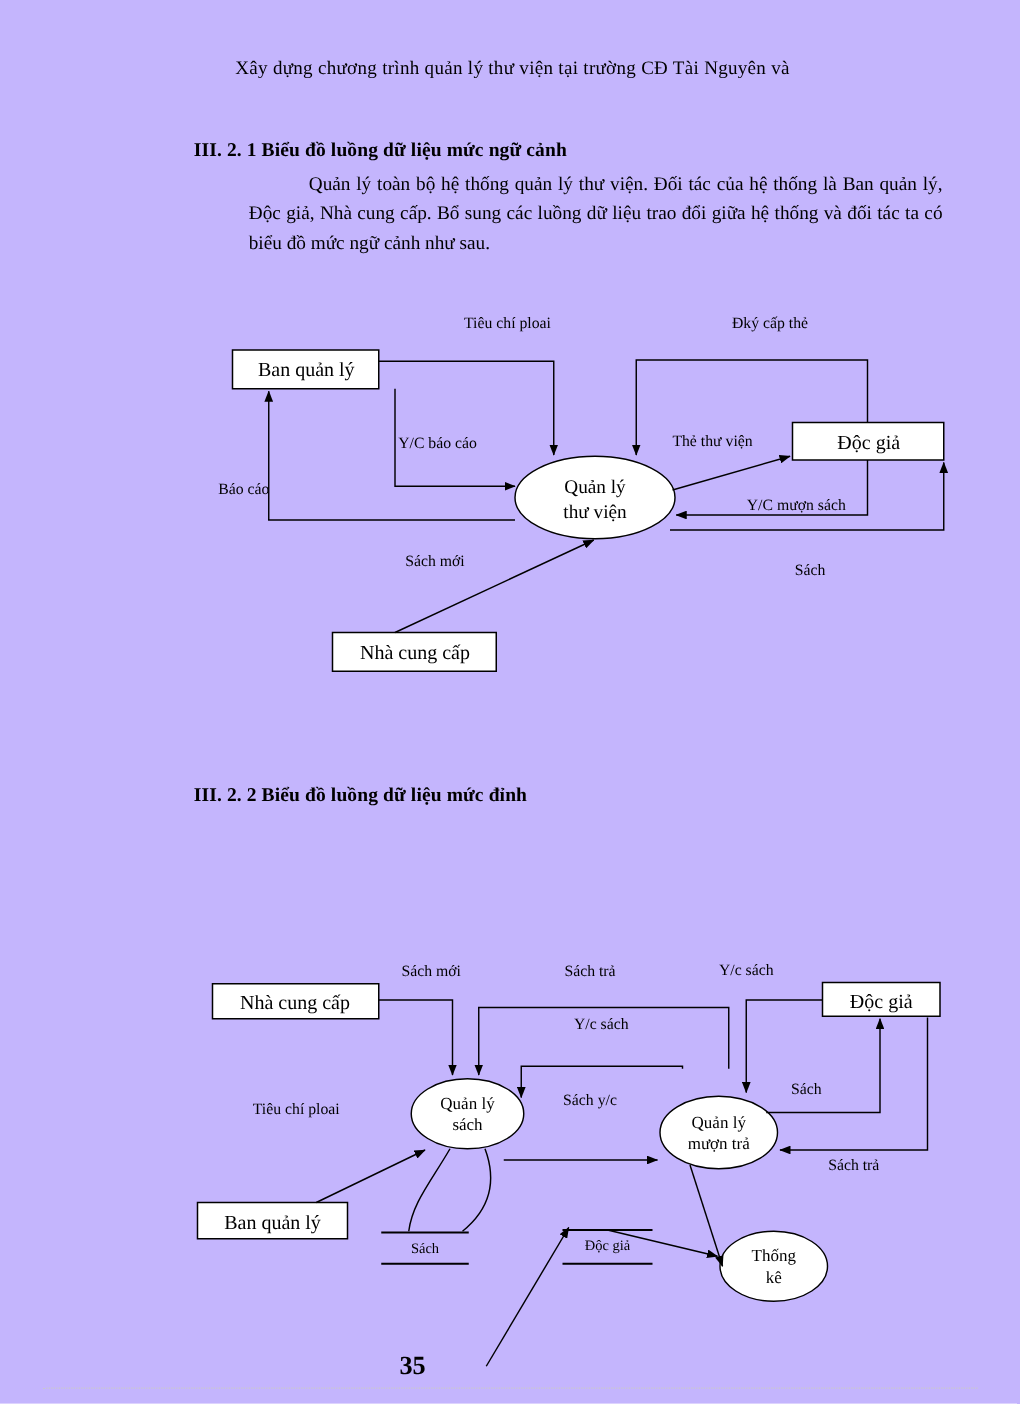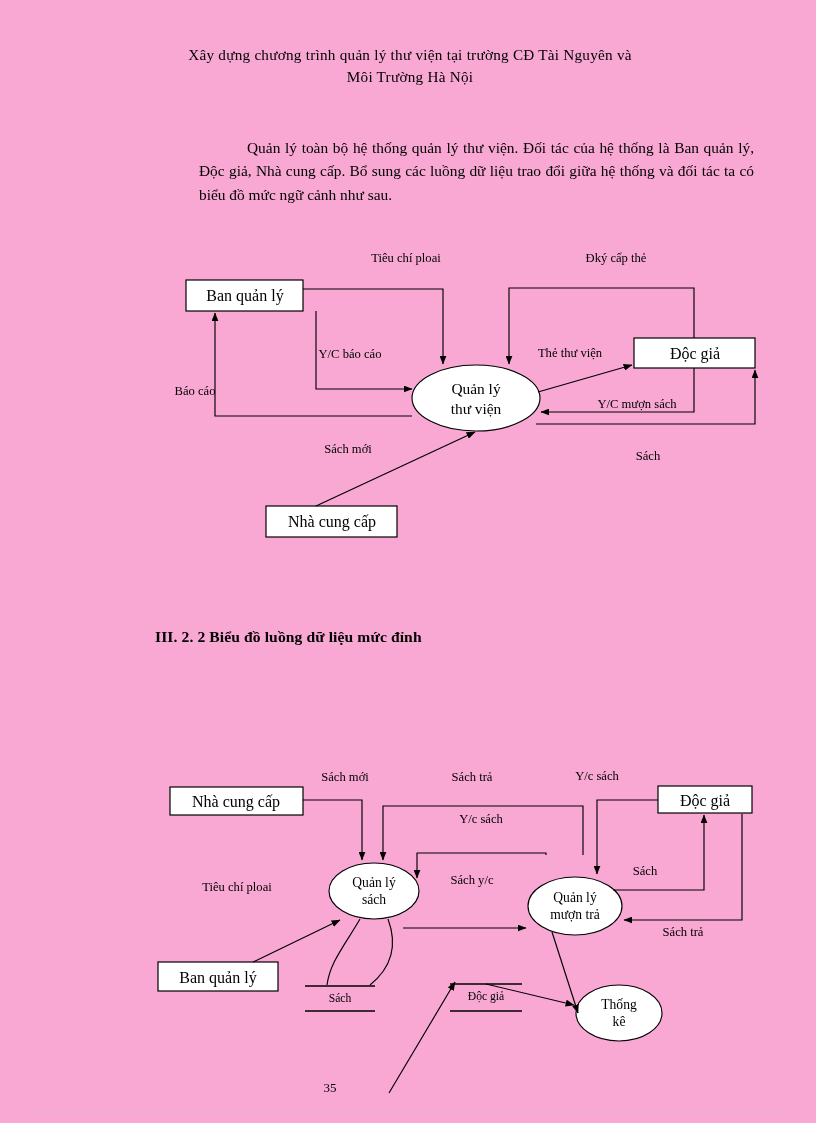--- a/index.html
+++ b/index.html
@@ -8,21 +8,21 @@
     background: #ffffff;
   }
   body {
     font-family: "Liberation Serif", "DejaVu Serif", serif;
     color: #000000;
   }
   .page {
     position: relative;
     width: 816px;
     height: 1123px;
-    background: #f9a8d4;
+    background: #c4b5fd;
     overflow: hidden;
   }
 
   
   .doc-header {
     position: absolute;
     left: 130px;
     top: 44px;
     width: 560px;
     text-align: center;
@@ -103,43 +103,43 @@
   text.proc-label-lg { font-size: 15.4px; }
   text.store-label { font-size: 11.6px; }
 
   
   .page-number {
     position: absolute;
     left: 0;
     top: 1080px;
     width: 660px;
     text-align: center;
-    font-size: 13px;
-    font-weight: normal;
+    font-size: 21px;
+    font-weight: bold;
   }
 
   
   .scan-edge {
     position: absolute;
     left: 34px;
     top: 1110px;
     width: 748px;
     border-top: 1px dotted #c9c9c9;
   }
 </style>
 </head>
 <body>
 
 <div class="page">
 
   <div class="doc-header">
     <div>Xây dựng chương trình quản lý thư viện tại trường CĐ Tài Nguyên và</div>
-    <div>Môi Trường Hà Nội</div>
   </div>
 
+  <div class="sec-heading" id="heading-1">III. 2. 1  Biểu đồ luồng dữ liệu mức ngữ cảnh</div>
 
   <div class="body-para" id="para-1">Quản lý toàn bộ hệ thống quản lý thư viện. Đối tác của hệ thống là Ban quản lý, Độc giả, Nhà cung cấp. Bổ sung các luồng dữ liệu trao đổi giữa hệ thống và đối tác ta có biểu đồ mức ngữ cảnh như sau.</div>
 
   <div class="diagram">
     <svg width="816" height="560" viewBox="0 0 816 560" style="position:absolute;left:0;top:0;">
       <defs>
         <marker id="ah" markerWidth="9" markerHeight="7" refX="8.4" refY="3.5" orient="auto" markerUnits="userSpaceOnUse">
           <path d="M0,0 L9,3.5 L0,7 z" fill="#000000"></path>
         </marker>
       </defs>

